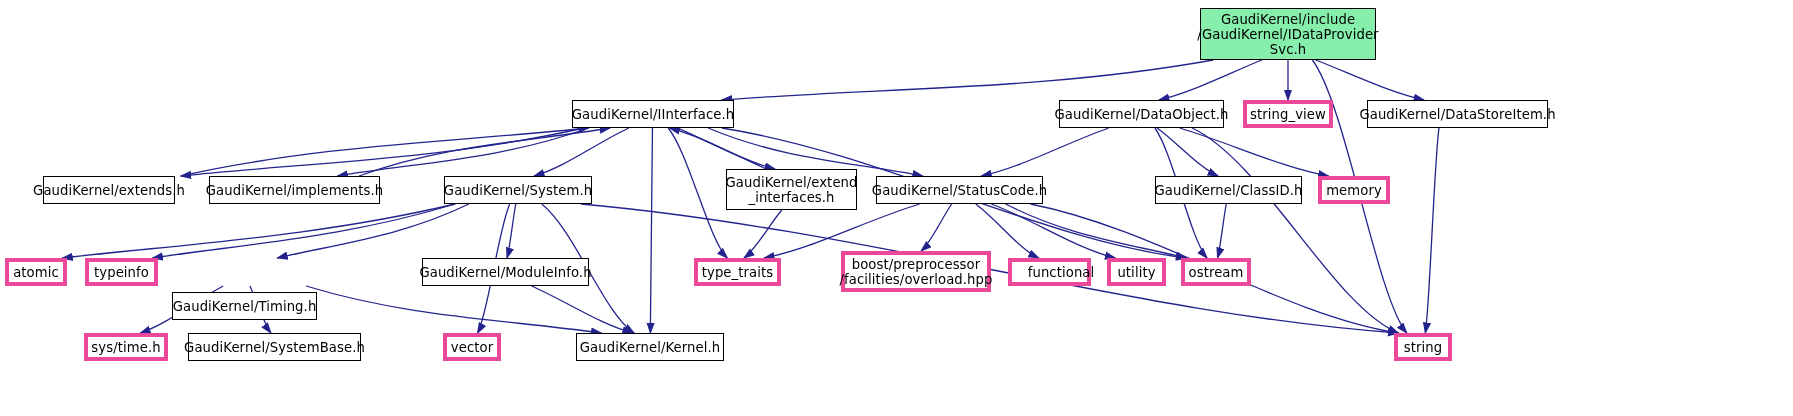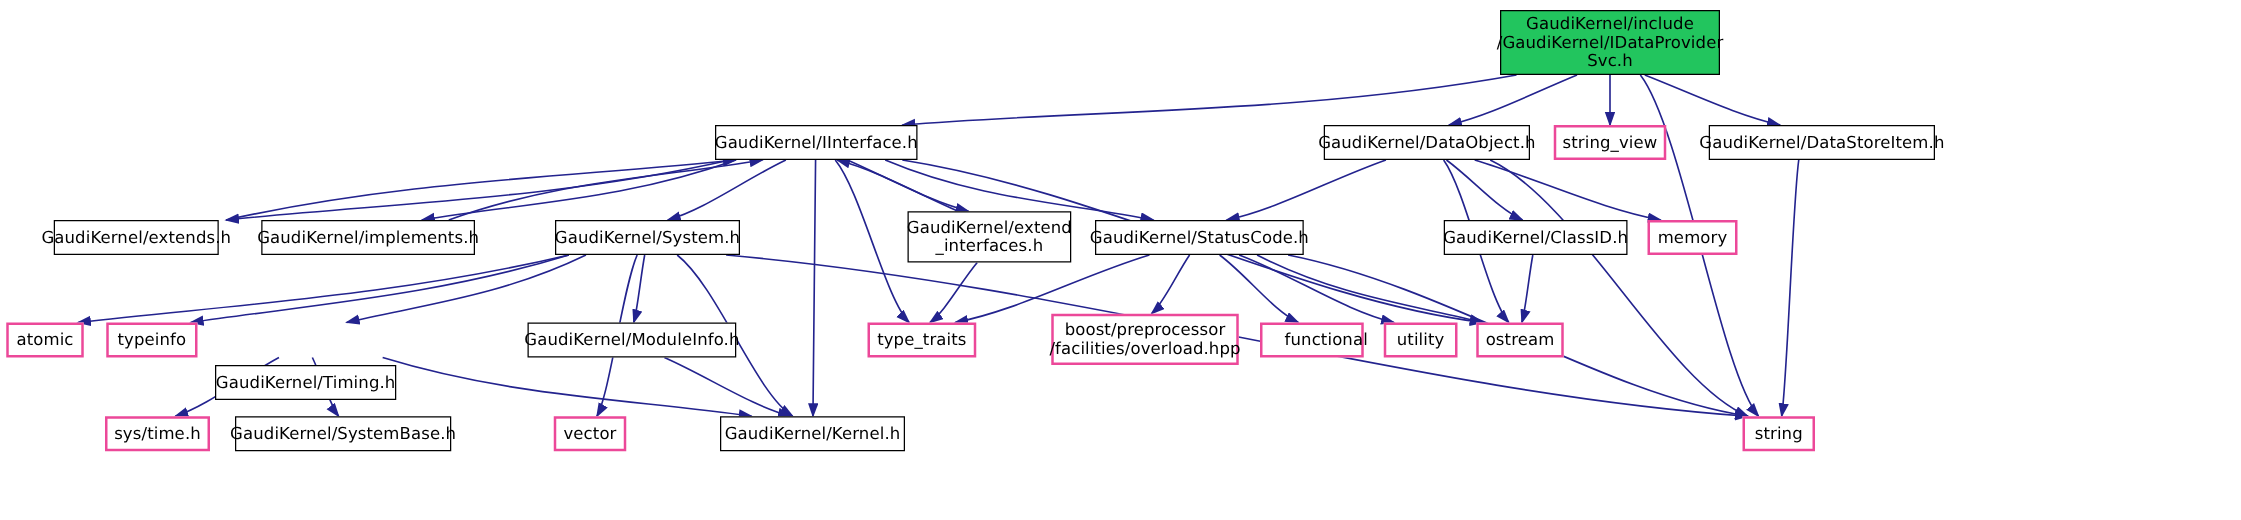--- a/index.html
+++ b/index.html
@@ -3,22 +3,22 @@
 <meta charset="utf-8">
 <style>
   html,body{margin:0;padding:0;background:#ffffff;}
   body{font-family:"DejaVu Sans","Liberation Sans",sans-serif;}
   #graph{position:relative;width:1793px;height:416px;background:#ffffff;overflow:hidden;}
   svg.edges{position:absolute;left:0;top:0;width:1793px;height:416px;pointer-events:none;}
   .node{position:absolute;box-sizing:border-box;display:flex;align-items:center;justify-content:center;
         text-align:center;background:#ffffff;color:#000000;font-size:13.2px;line-height:15px;
         letter-spacing:0.1px;white-space:pre-line;padding:0 3px;}
   .node.hdr{border:1px solid #000000;}
-  .node.sys{border:2px solid #ec4899;}
-  .node.root{border:1px solid #000000;background:#22c55e;}
+  .node.sys{border:4px solid #ec4899;}
+  .node.root{border:1px solid #000000;background:#86efac;}
 </style>
 </head>
 <body>
 
 <div id="graph">
   <svg class="edges" viewBox="0 0 1793 416">
     <defs>
       <marker id="ah" markerWidth="9" markerHeight="9" refX="8" refY="3.2" orient="auto" markerUnits="strokeWidth">
         <path d="M0,0 L9,3.2 L0,6.4 z" fill="#23238e"></path>
       </marker>

